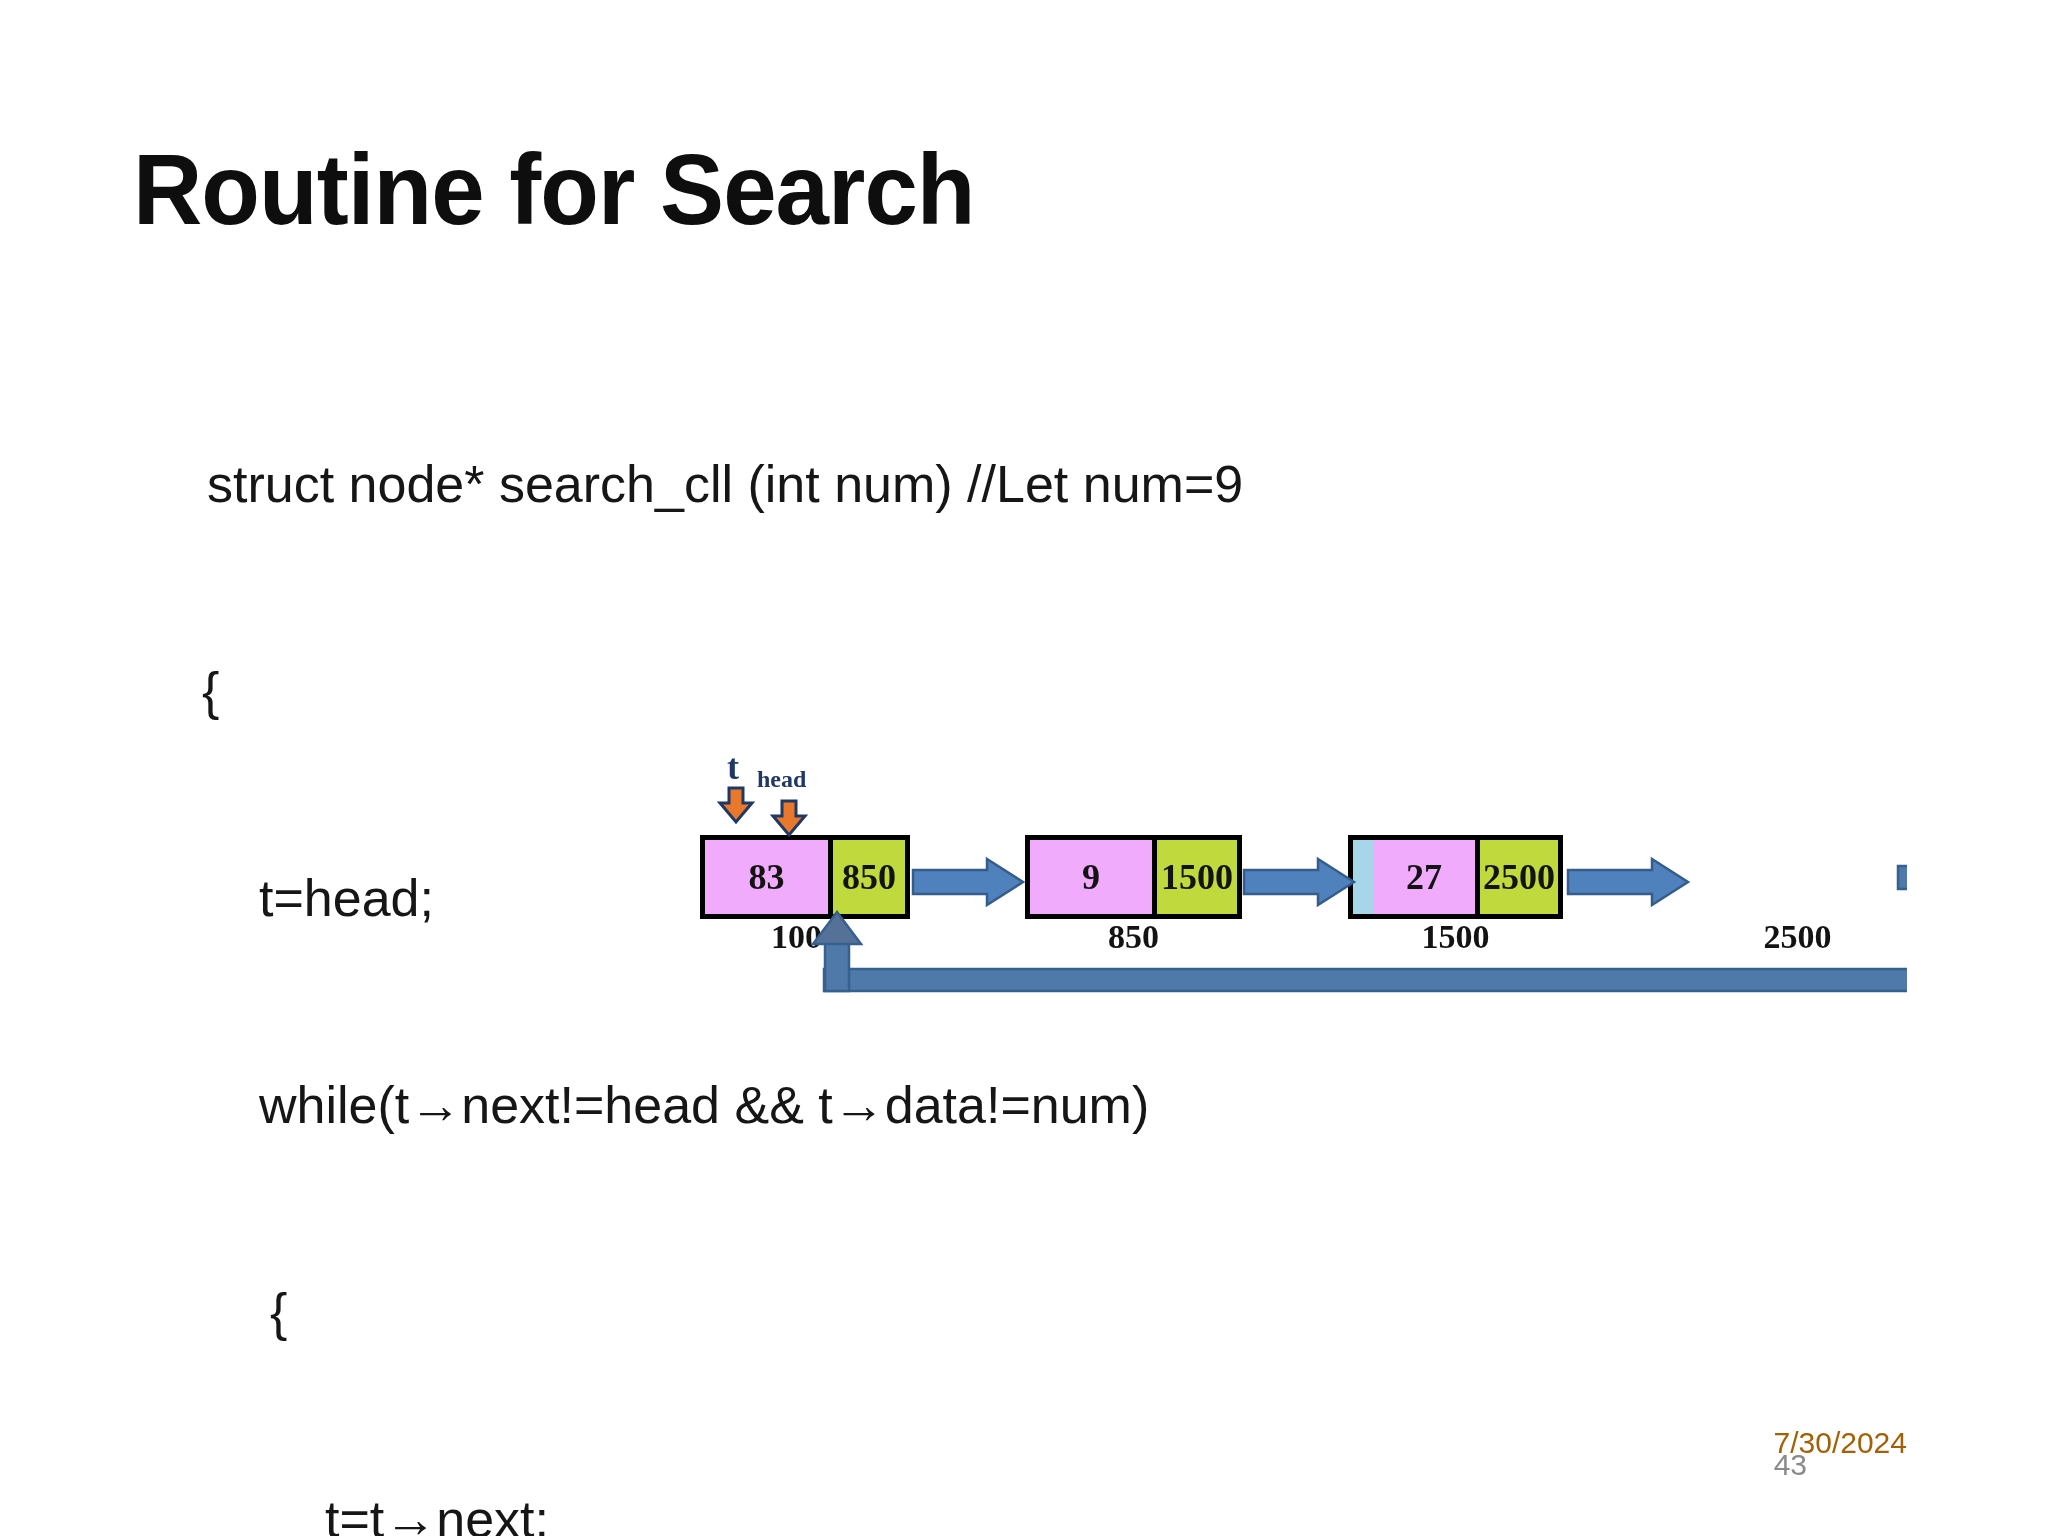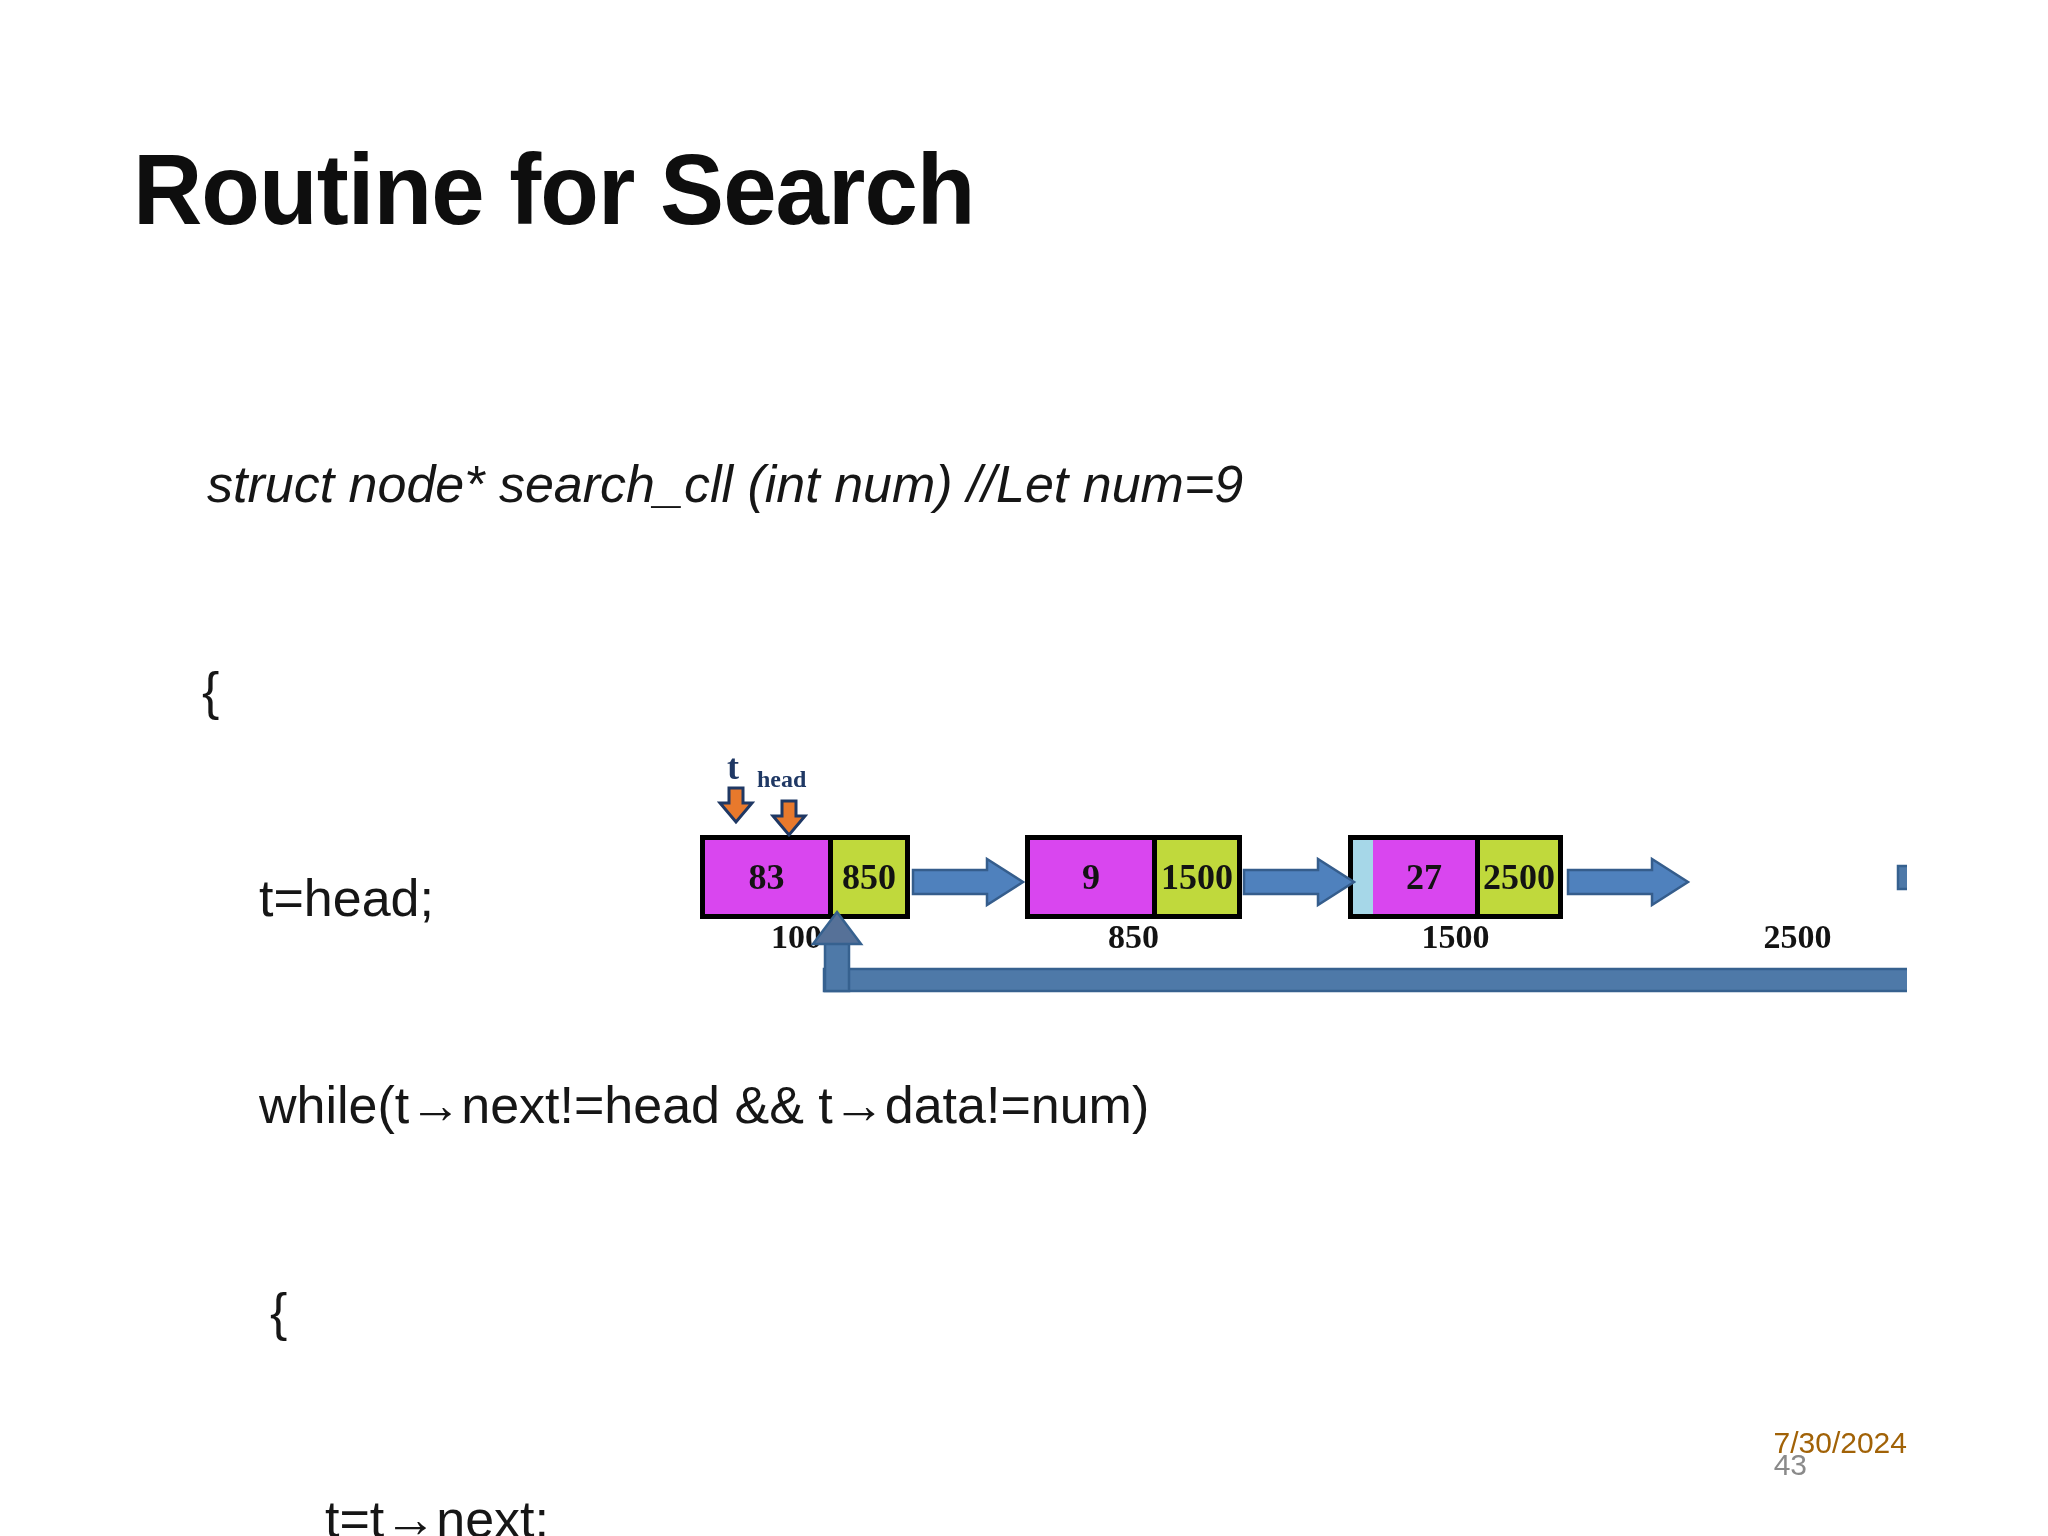--- a/index.html
+++ b/index.html
@@ -12,34 +12,34 @@
     position:absolute;left:133px;top:134px;margin:0;
     font-size:100px;line-height:110px;font-weight:bold;color:#0e0e0e;
     transform:scaleX(.96);transform-origin:left top;white-space:pre;letter-spacing:-1px;
   }
   
   .code{
     position:absolute;left:0;top:312px;width:1500px;
     font-size:52px;line-height:69px;color:#161616;white-space:pre;
   }
   .code .ln{height:69px;}
-  .ln.l1{padding-left:207px;font-style:italic;}
+  .ln.l1{padding-left:207px;}
   .ln.l2{padding-left:202px;}
   .ln.l3{padding-left:259px;}
   .ln.l4{padding-left:259px;}
   .ln.l5{padding-left:270px;}
   .ln.l6{padding-left:325px;}
   
   .node{
     position:absolute;top:835px;height:84px;box-sizing:border-box;
     border:5px solid #000;display:flex;background:#a6d7e8;
   }
   .node .data{
     flex:1;display:flex;align-items:center;justify-content:center;
-    background:#d946ef;color:#131313;
+    background:#f0abfc;color:#131313;
     font-family:"Liberation Serif",serif;font-weight:bold;font-size:36px;
   }
   .node .next{
     border-left:5px solid #000;background:#c0d93c;color:#131313;
     display:flex;align-items:center;justify-content:center;
     font-family:"Liberation Serif",serif;font-weight:bold;font-size:36px;
   }
   .n1{left:700px;width:210px;}  .n1 .next{width:72px;}
   .n2{left:1025px;width:217px;} .n2 .next{width:80px;}
   .n3{left:1348px;width:215px;padding-left:20px;} .n3 .next{width:78px;}

